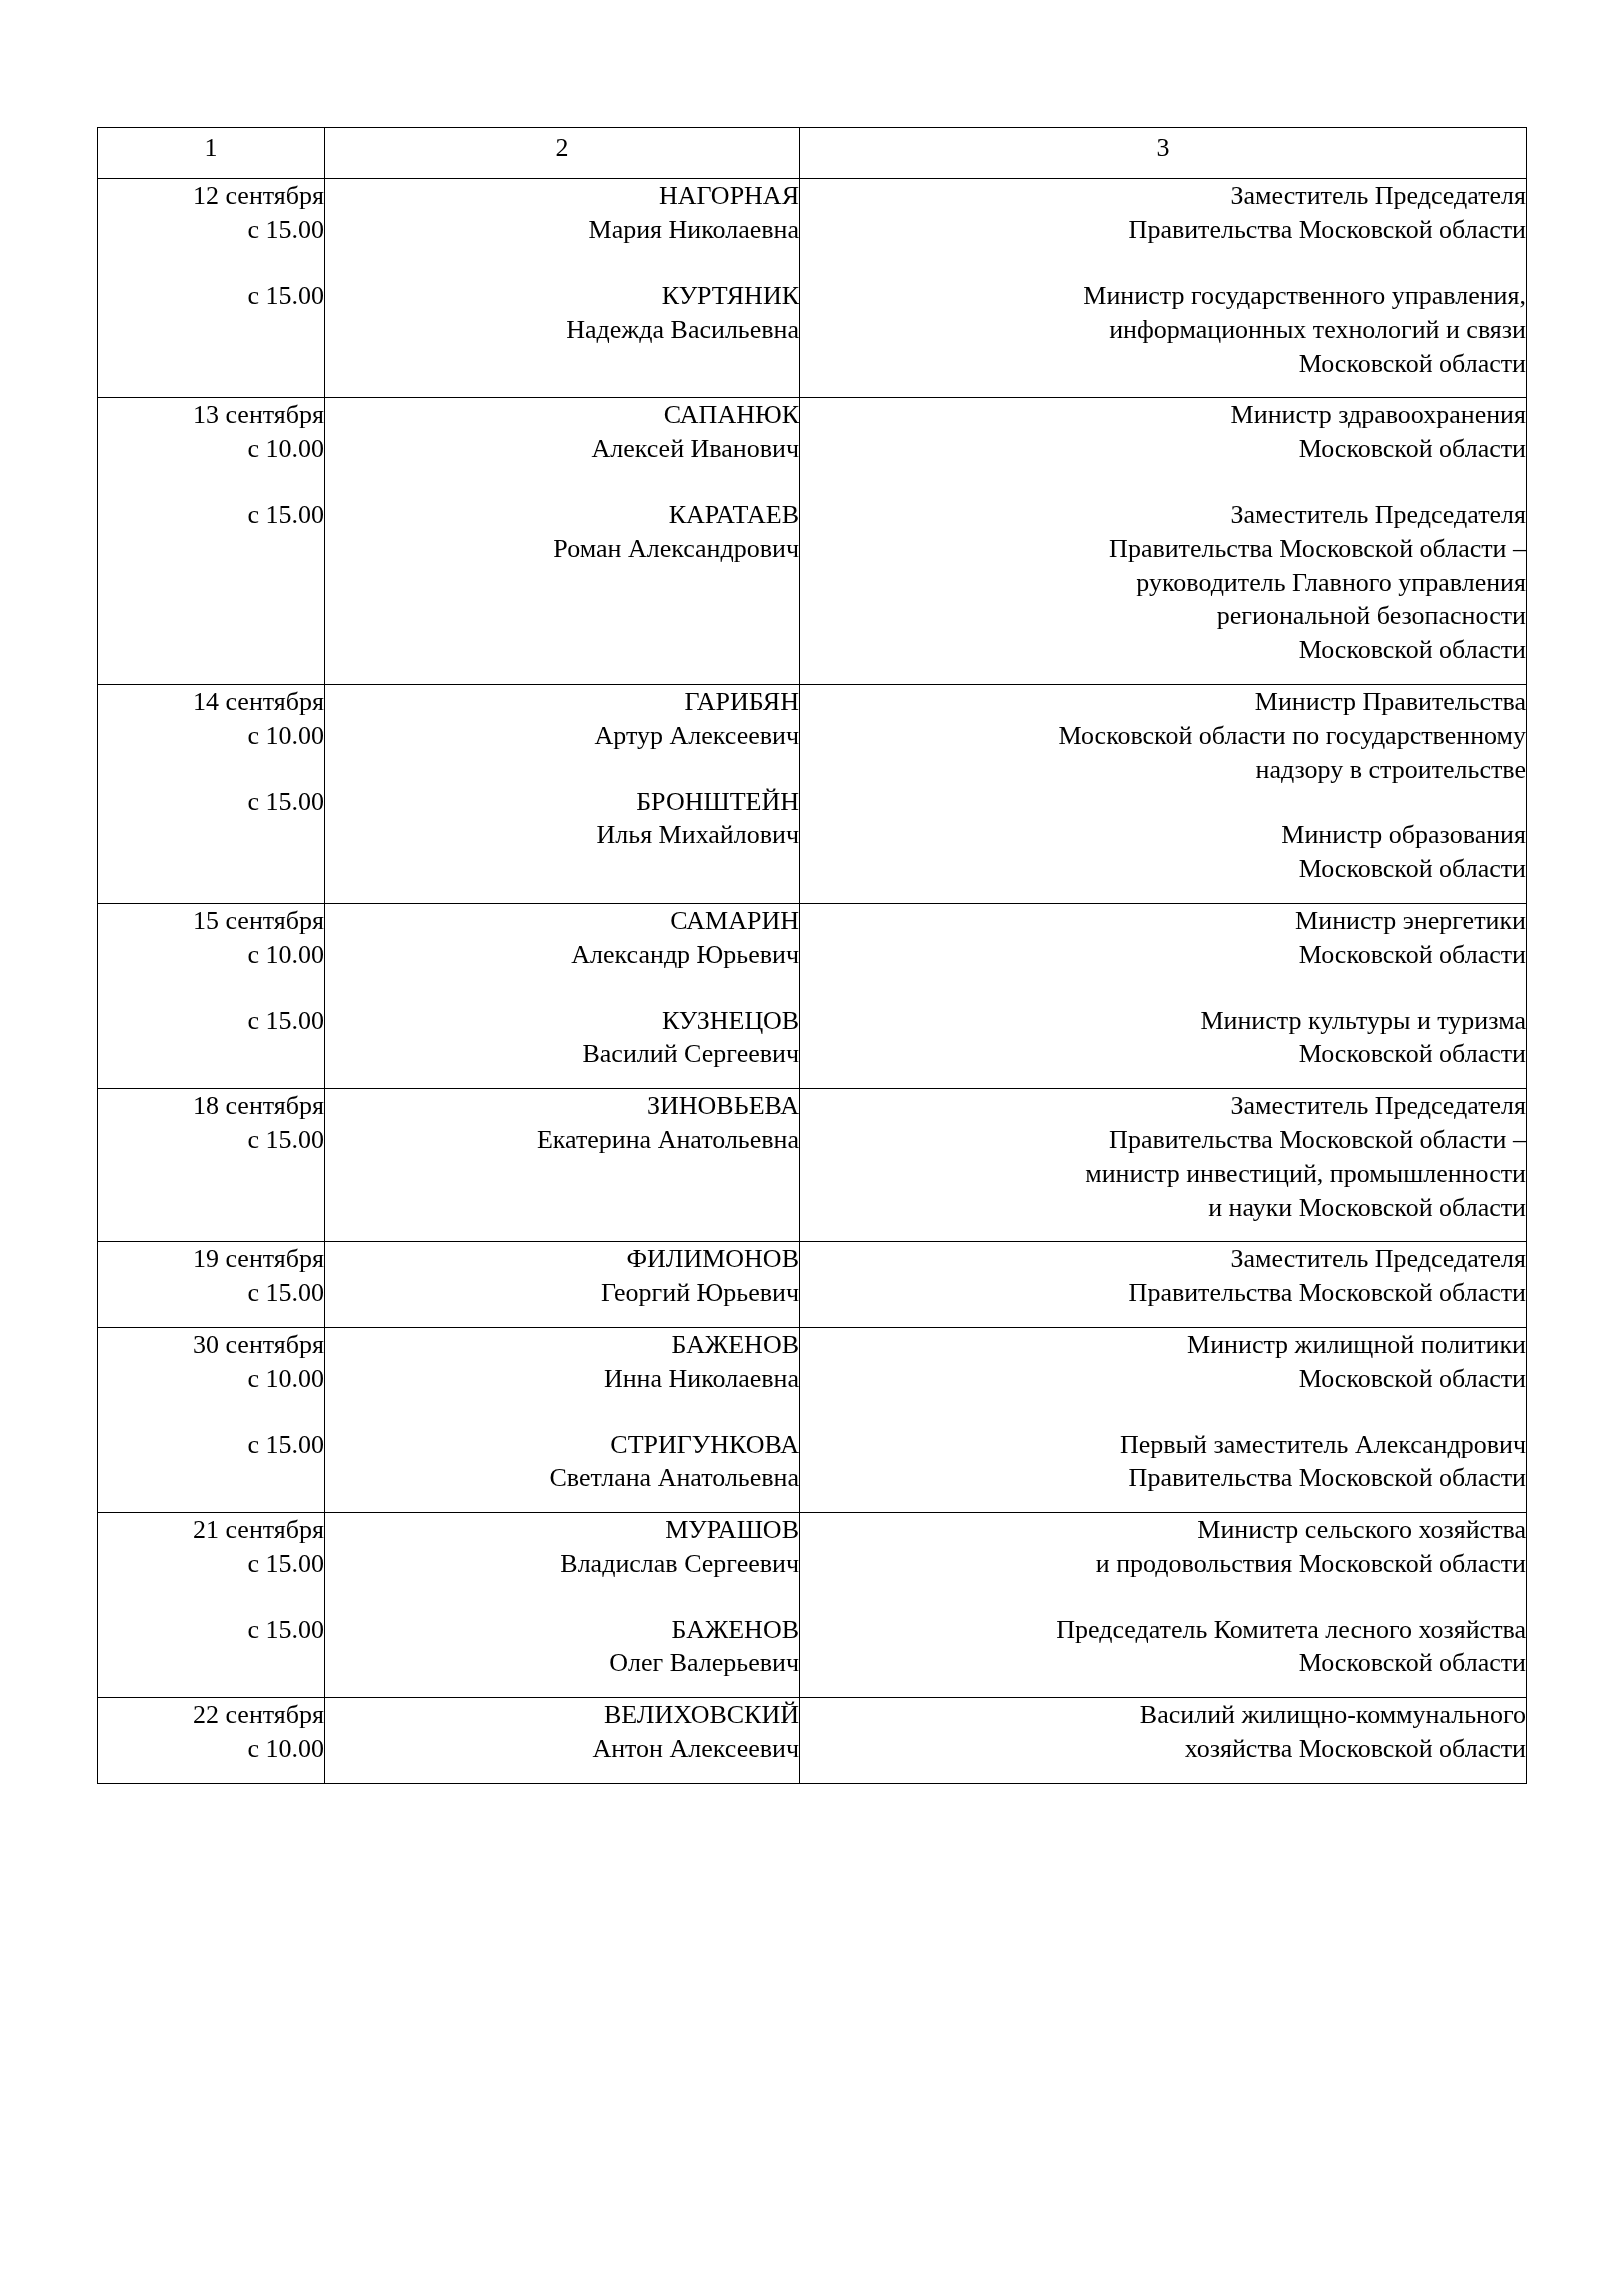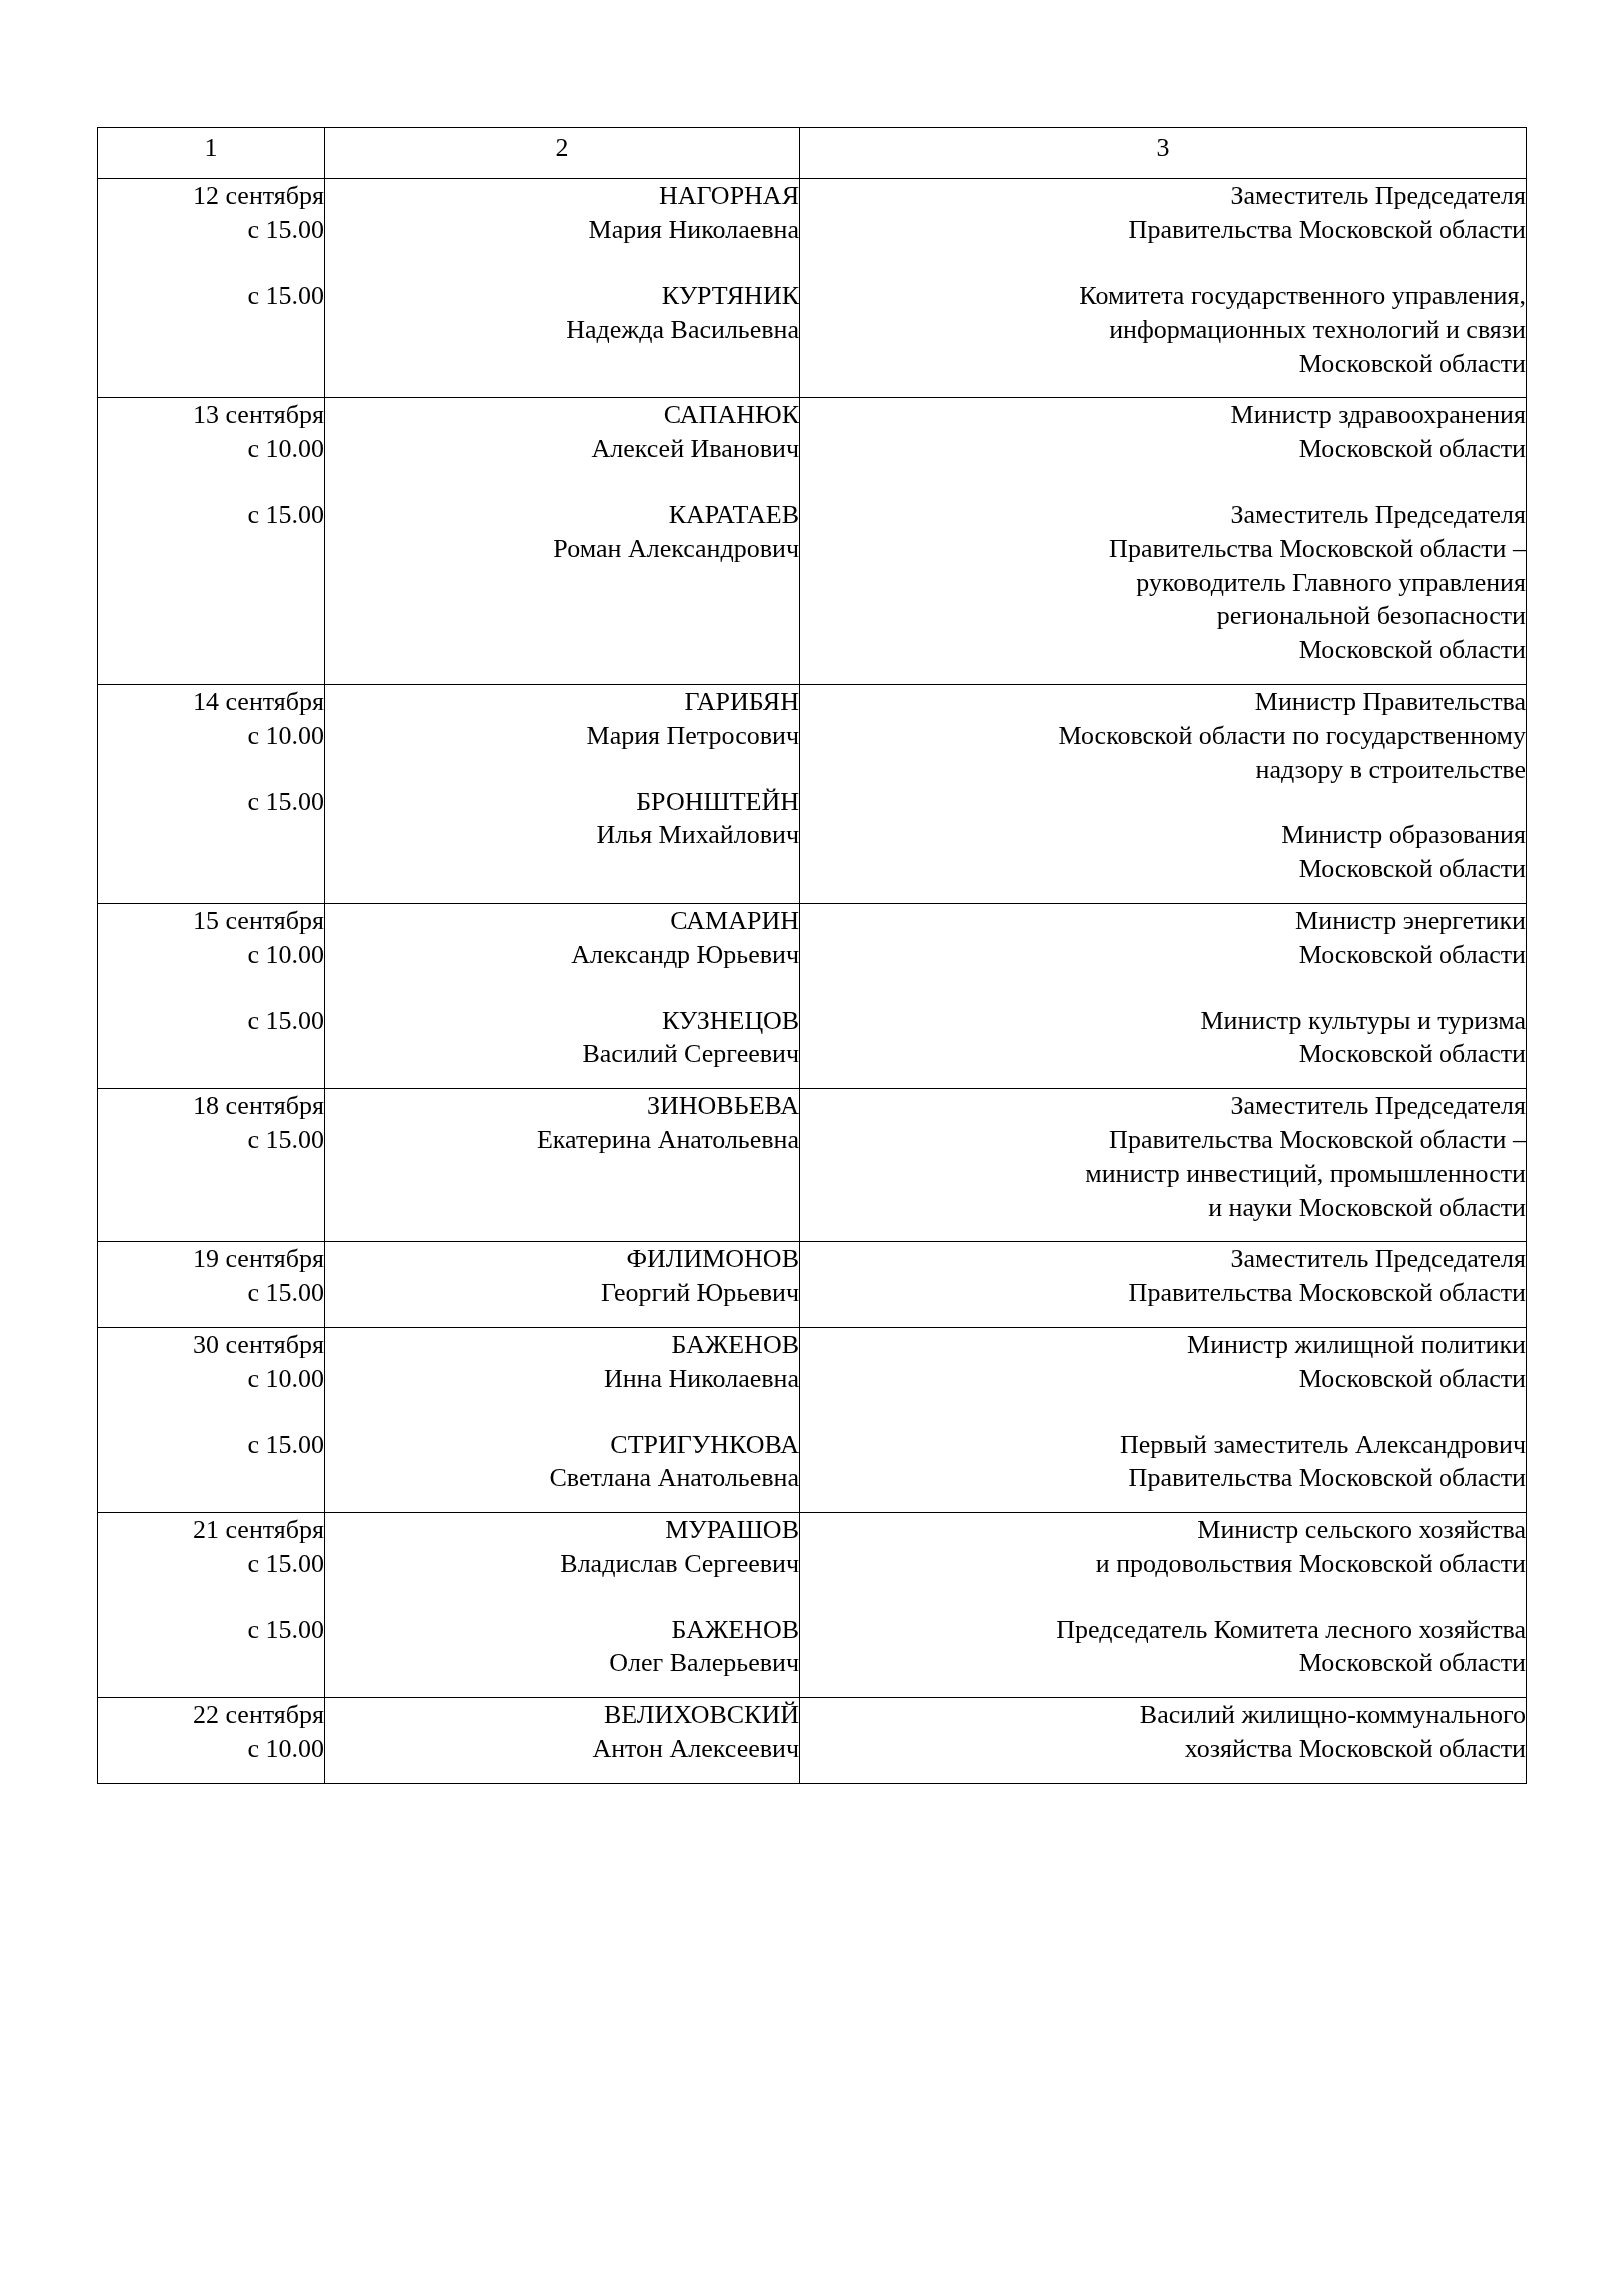--- a/index.html
+++ b/index.html
@@ -103,21 +103,21 @@
             <span class="line">Мария Николаевна</span>
             <span class="gap"></span>
             <span class="line">КУРТЯНИК</span>
             <span class="line">Надежда Васильевна</span>
             <span class="tail-pad"></span>
           </td>
           <td class="cell col3">
             <span class="line">Заместитель Председателя</span>
             <span class="line">Правительства Московской области</span>
             <span class="gap"></span>
-            <span class="line">Комитета государственного управления,</span>
+            <span class="line">Министр государственного управления,</span>
             <span class="line">информационных технологий и связи</span>
             <span class="line">Московской области</span>
             <span class="tail-pad"></span>
           </td>
         </tr>
         <tr>
           <td class="cell col1">
             <span class="line">13 сентября</span>
             <span class="line">с 10.00</span>
             <span class="gap"></span>
@@ -147,21 +147,21 @@
         <tr>
           <td class="cell col1">
             <span class="line">14 сентября</span>
             <span class="line">с 10.00</span>
             <span class="gap"></span>
             <span class="line">с 15.00</span>
             <span class="tail-pad"></span>
           </td>
           <td class="cell col2">
             <span class="line">ГАРИБЯН</span>
-            <span class="line">Мария Петросович</span>
+            <span class="line">Артур Алексеевич</span>
             <span class="gap"></span>
             <span class="line">БРОНШТЕЙН</span>
             <span class="line">Илья Михайлович</span>
             <span class="tail-pad"></span>
           </td>
           <td class="cell col3">
             <span class="line">Министр Правительства</span>
             <span class="line">Московской области по государственному</span>
             <span class="line">надзору в строительстве</span>
             <span class="gap"></span>

